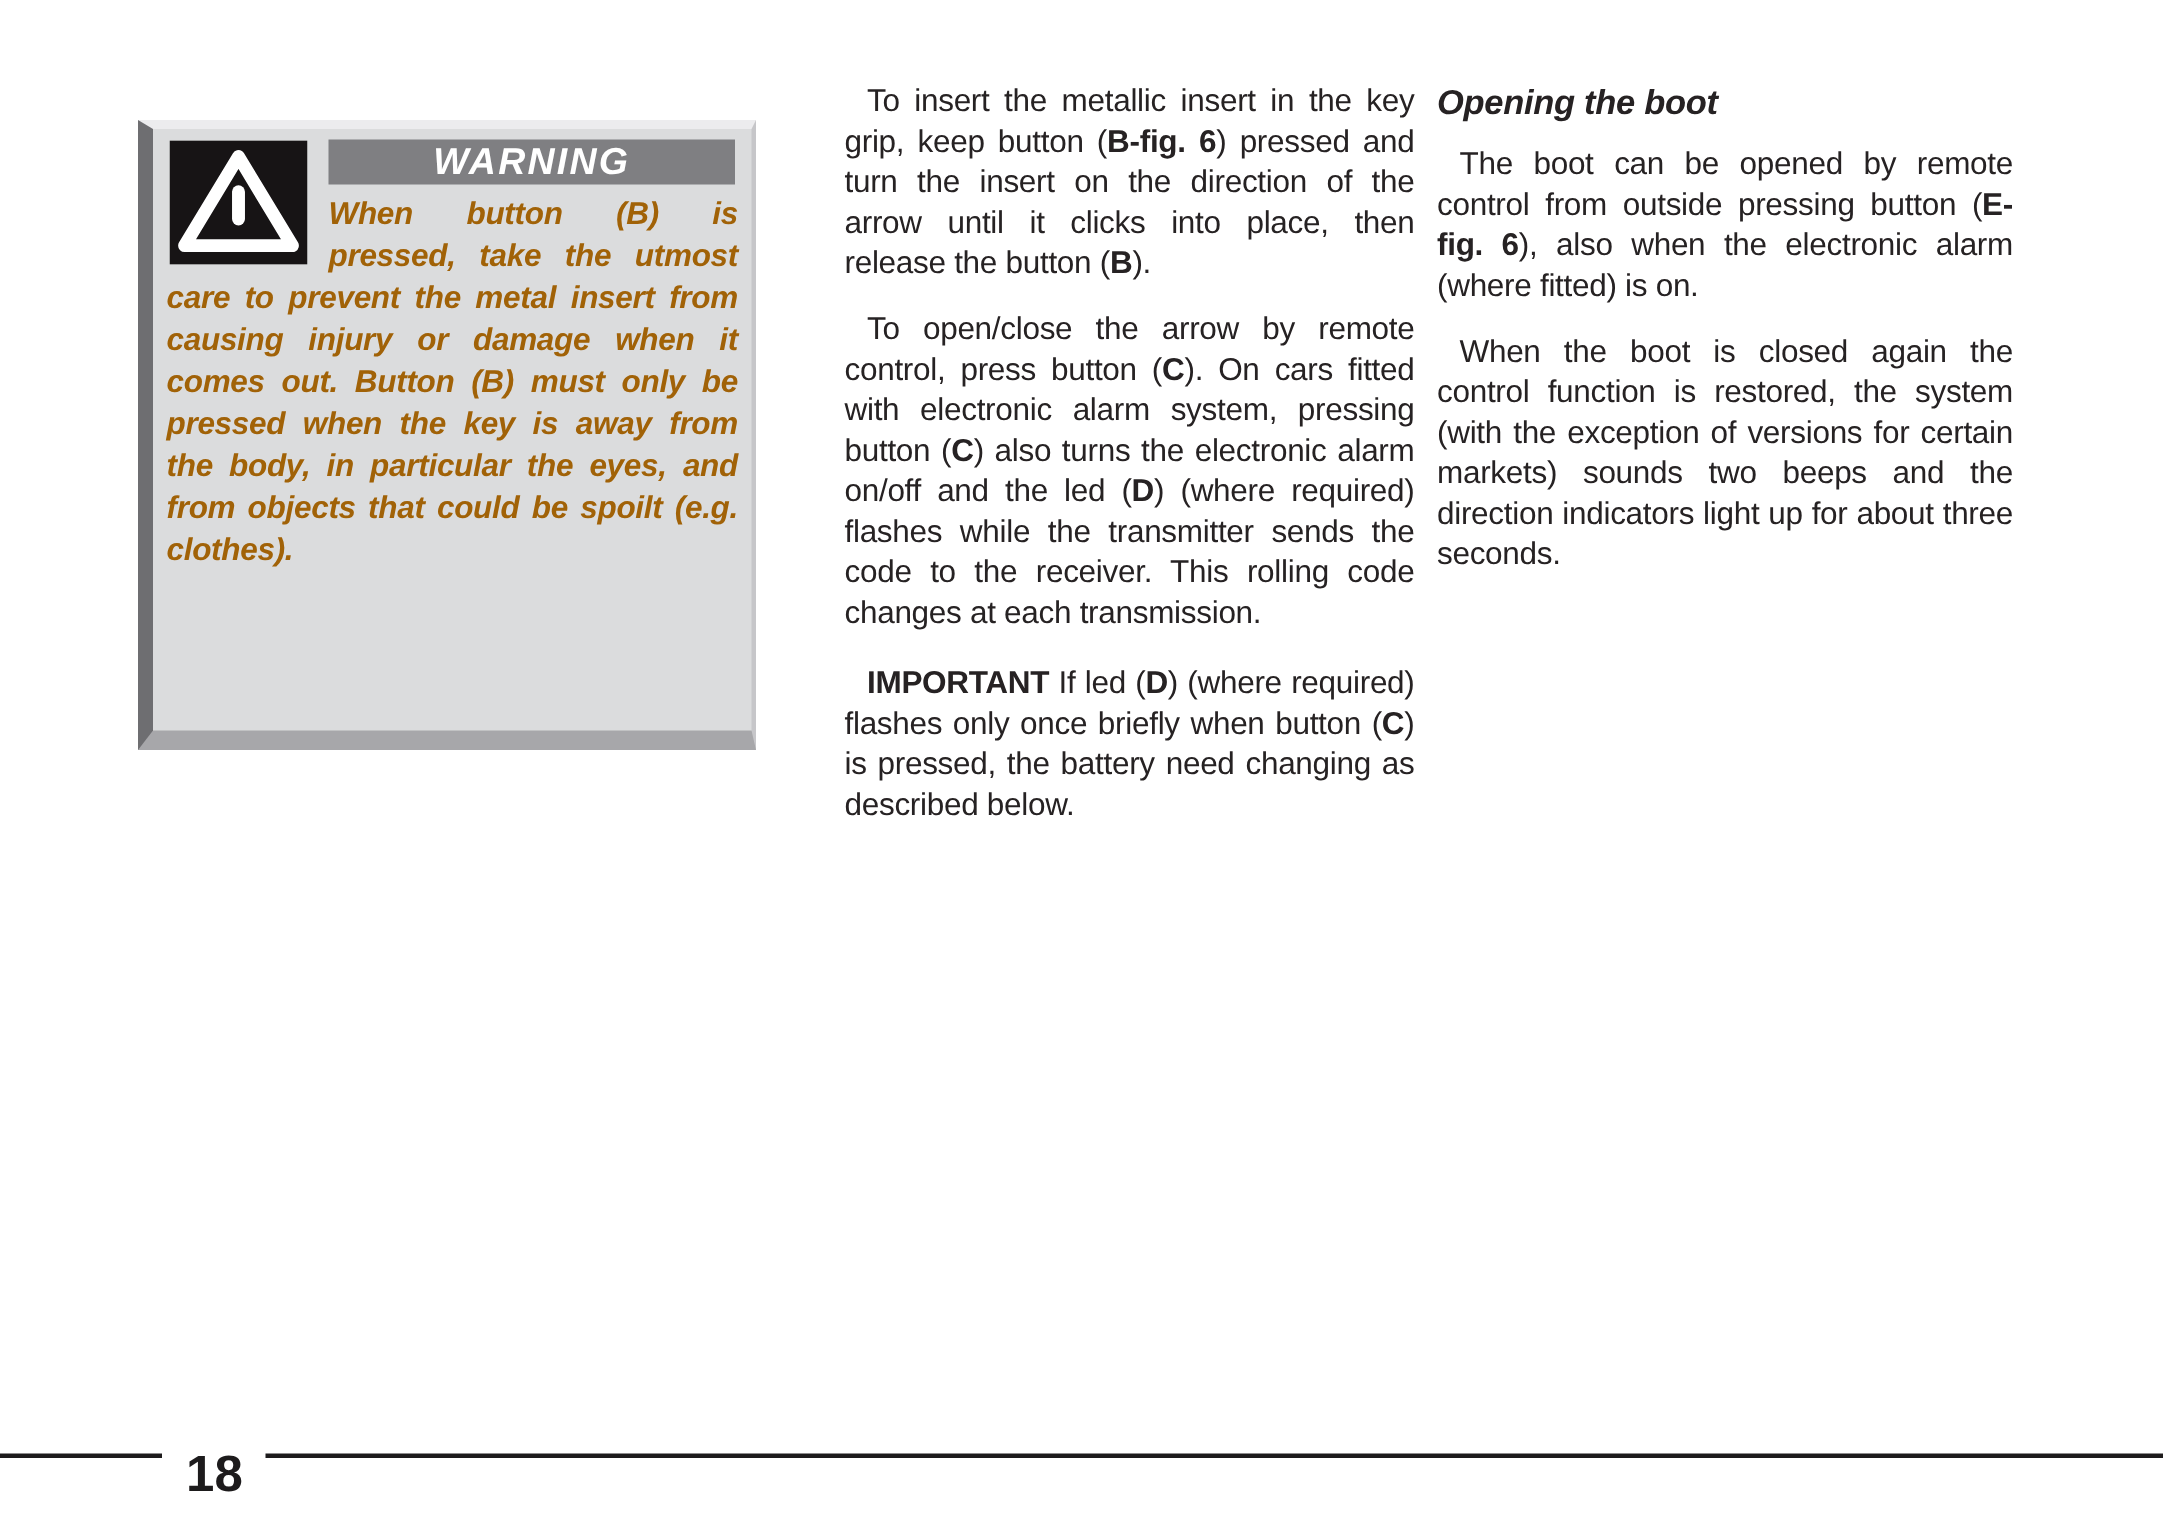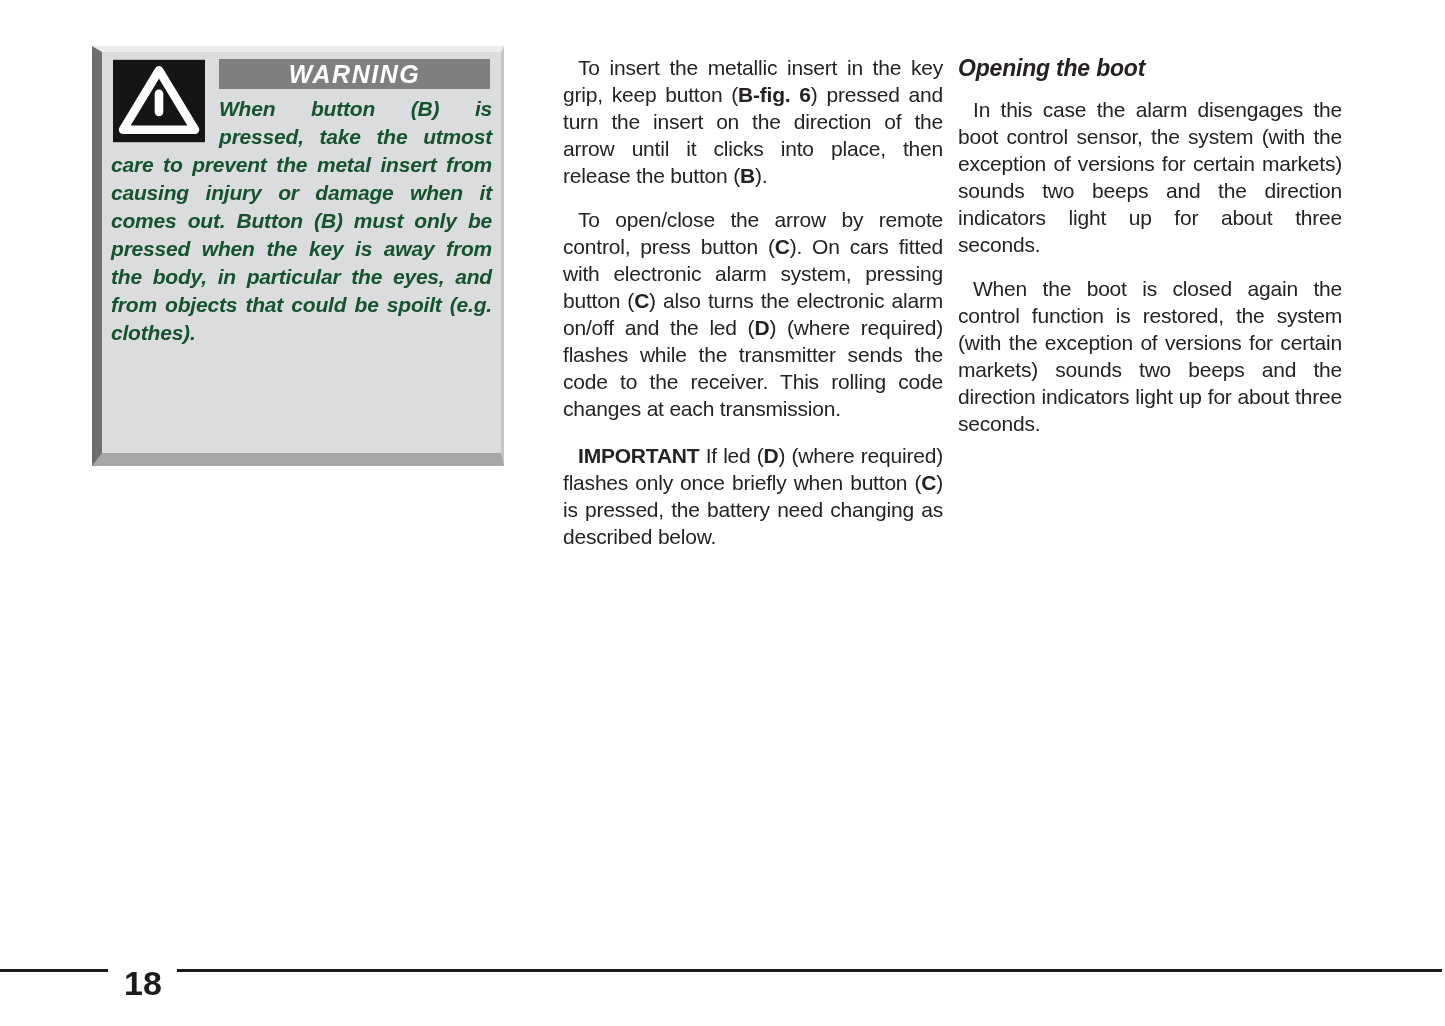--- a/index.html
+++ b/index.html
@@ -17,21 +17,21 @@
   body{
     width:1445px;height:1026px;background:#ffffff;overflow:hidden;
     font-family:"Liberation Sans","DejaVu Sans",sans-serif;
     color:var(--text);
     -webkit-font-smoothing:antialiased;
   }
   .page{position:relative;width:1445px;height:1026px;}
 
   
   .warning-panel{
-    position:absolute;left:92px;top:46px;width:412px;min-height:420px;
+    position:absolute;left:92px;top:80px;width:412px;min-height:420px;
     box-sizing:border-box;
     background:var(--warning-panel);
     border-left:10px solid var(--panel-edge-dark);
     border-bottom:13px solid var(--panel-edge-bottom);
     border-top:6px solid var(--panel-edge-top);
     border-right:3px solid #c6c6c9;
     padding:5px 9px 10px 9px;
   }
   .warn-icon{
     float:left;width:92px;height:84px;margin:2px 14px 2px 2px;
@@ -46,21 +46,21 @@
     display:inline-block;line-height:30px;
     font-size:25px;font-weight:bold;font-style:italic;
     letter-spacing:1.5px;color:#ffffff;
   }
   .warning-panel p{
     margin:0;padding:0;
     font-size:21px;line-height:28px;
     font-weight:bold;font-style:italic;
     letter-spacing:-0.2px;
     text-align:justify;
-    color:#14532d;
+    color:#a16207;
   }
 
   
   .col{position:absolute;top:54px;}
   .col-middle{left:563px;width:380px;}
   .col-right{left:958px;width:384px;}
   .col p{
     margin:0 0 17px 0;
     font-size:21px;line-height:27px;
     letter-spacing:-0.2px;
@@ -108,21 +108,21 @@
   </div>
 
   <div class="col col-middle">
     <p><span>To insert the metallic insert in the key grip, keep button (</span><b>B-fig. 6</b><span>) pressed and turn the insert on the direction of the arrow until it clicks into place, then release the button (</span><b>B</b><span>).</span></p>
     <p><span>To open/close the arrow by remote control, press button (</span><b>C</b><span>). On cars fitted with electronic alarm system, pressing button (</span><b>C</b><span>) also turns the electronic alarm on/off and the led (</span><b>D</b><span>) (where required) flashes while the transmitter sends the code to the receiver. This rolling code changes at each transmission.</span></p>
     <p class="gap-before"><b>IMPORTANT</b><span> If led (</span><b>D</b><span>) (where required) flashes only once briefly when button (</span><b>C</b><span>) is pressed, the battery need changing as described below.</span></p>
   </div>
 
   <div class="col col-right">
     <h2>Opening the boot</h2>
-    <p><span>In this case the alarm disengages the boot control sensor, the system (with the exception of versions for certain markets) sounds two beeps and the direction indicators light up for about three seconds.</span></p>
+    <p><span>The boot can be opened by remote control from outside pressing button (</span><b>E-fig. 6</b><span>), also when the electronic alarm (where fitted) is on.</span></p>
     <p><span>When the boot is closed again the control function is restored, the system (with the exception of versions for certain markets) sounds two beeps and the direction indicators light up for about three seconds.</span></p>
   </div>
 
   <div class="footer-rule left"></div>
   <div class="page-number">18</div>
   <div class="footer-rule right"></div>
 
 </div>
 
 </body></html>

